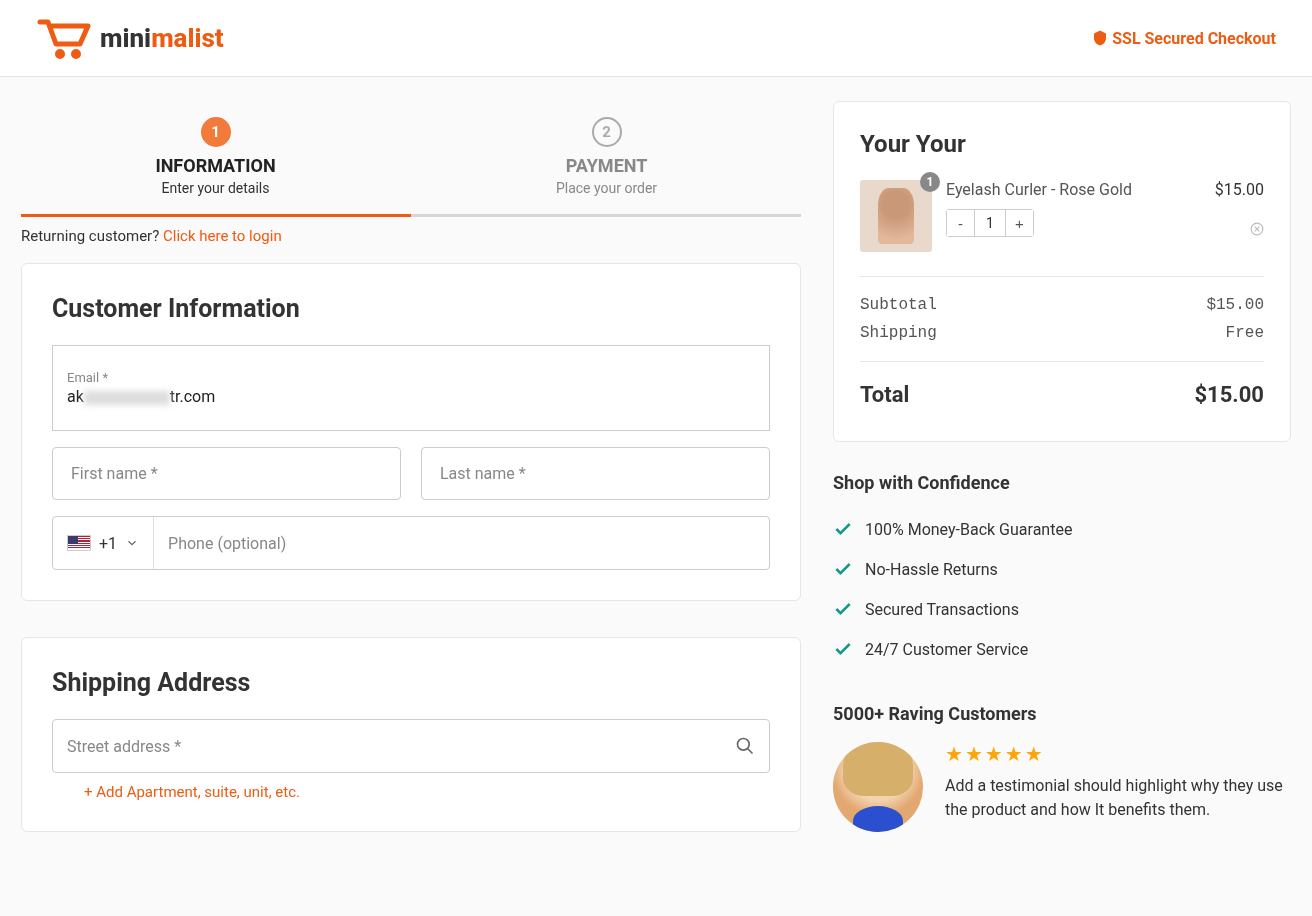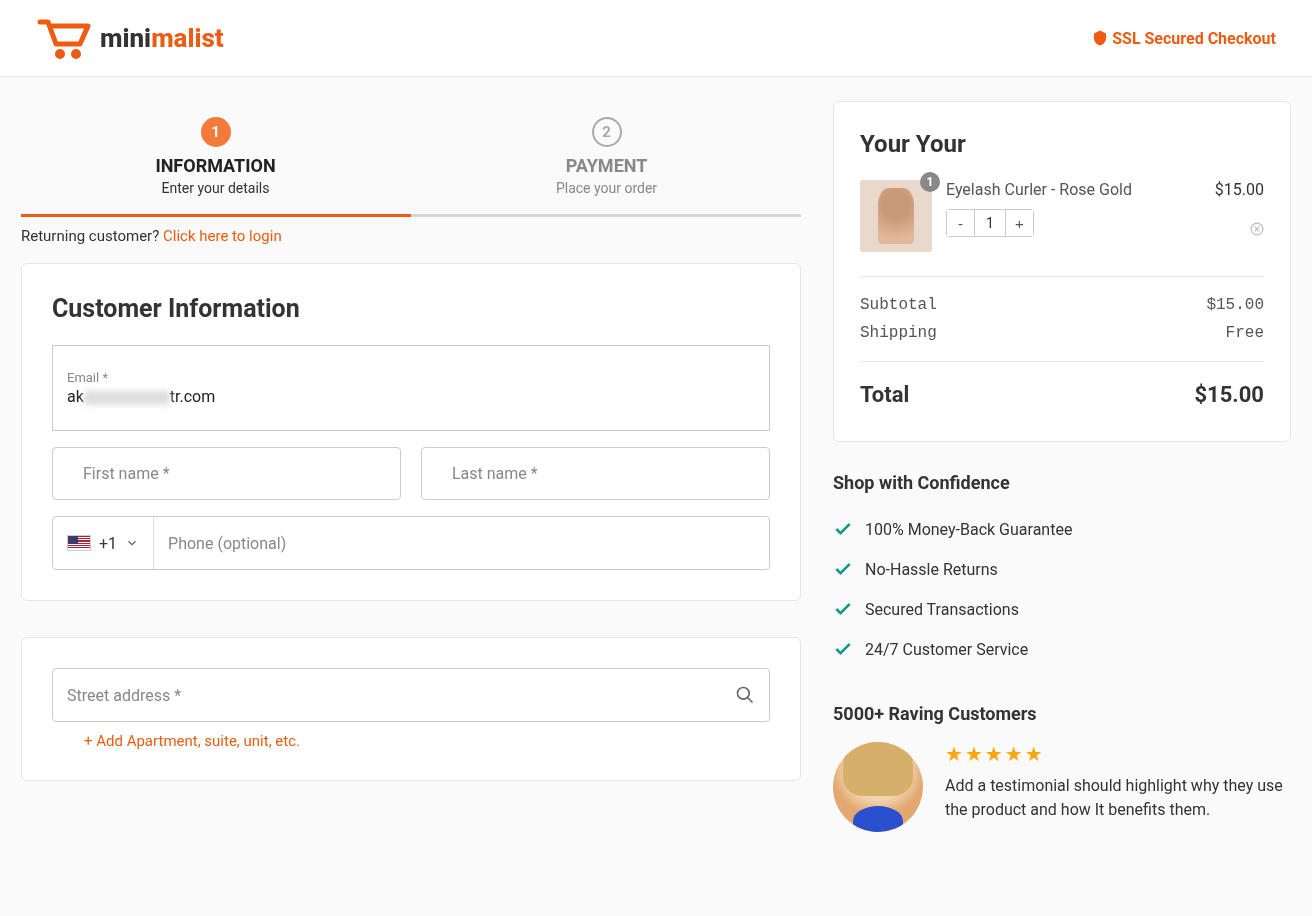--- a/index.html
+++ b/index.html
@@ -32,21 +32,21 @@
 .input-wrap { border: 1px solid #ccc; border-radius: 0; padding: 24px 14px; margin-bottom: 16px; }
 .input-wrap .label { font-size: 13px; color: #888; }
 .input-wrap .val { font-size: 16px; color: #222; margin-top: 2px; }
 .blur { display: inline-block; width: 86px; height: 14px; background: #ddd; filter: blur(3px); vertical-align: middle; }
 .notice { background: #eef0fa; border-radius: 6px; padding: 22px 20px; display: flex; align-items: center; gap: 18px; margin-bottom: 20px; position: relative; }
 .notice-icon { width: 26px; height: 26px; color: #888; flex-shrink: 0; }
 .notice-text { flex: 1; font-size: 16px; color: #333; }
 .login-btn { background: #fff; border: 1px solid #ccc; border-radius: 4px; padding: 10px 18px; font-weight: 700; font-size: 16px; cursor: pointer; }
 .arrow { position: absolute; top: -100px; left: 260px; width: 80px; height: 130px; pointer-events: none; z-index: 10; }
 .row { display: flex; gap: 20px; }
-.placeholder-input { border: 1px solid #ccc; border-radius: 4px; padding: 16px 30px; font-size: 16px; color: #888; flex: 1; }
+.placeholder-input { border: 1px solid #ccc; border-radius: 4px; padding: 16px 18px; font-size: 16px; color: #888; flex: 1; }
 .phone-wrap { border: 1px solid #ccc; border-radius: 4px; display: flex; align-items: center; margin-top: 16px; }
 .phone-pre { padding: 0 14px; display: flex; align-items: center; gap: 8px; border-right: 1px solid #e0e0e0; height: 52px; color: #333; cursor: pointer; }
 .flag { width: 24px; height: 16px; background: linear-gradient(#b22234 0 8%, #fff 8% 16%, #b22234 16% 24%, #fff 24% 32%, #b22234 32% 40%, #fff 40% 48%, #b22234 48% 56%, #fff 56% 64%, #b22234 64% 72%, #fff 72% 80%, #b22234 80% 88%, #fff 88% 100%); position: relative; border: 1px solid #ccc; }
 .flag::before { content:""; position:absolute; top:0; left:0; width:10px; height:8px; background:#3c3b6e; }
 .phone-input { padding: 16px 14px; font-size: 16px; color: #888; }
 .street-wrap { border: 1px solid #ccc; border-radius: 4px; padding: 16px 14px; display: flex; justify-content: space-between; align-items: center; font-size: 16px; color: #888; margin-bottom: 10px; }
 .add-apt { color: #ed5c12; font-size: 15px; cursor: pointer; margin-left: 32px; }
 .right { width: 458px; }
 .cart-card { background: #fff; border: 1px solid #e6e6e6; border-radius: 6px; padding: 28px 26px 34px; margin-bottom: 30px; }
 .cart-card h3 { font-size: 24px; font-weight: 700; margin-bottom: 22px; }
@@ -134,20 +134,21 @@
           <span>+1</span>
           <svg width="14" height="14" viewBox="0 0 24 24" fill="none" stroke="#666" stroke-width="2">
               <path d="M6 9l6 6 6-6"></path>
             </svg>
         </div>
         <div class="phone-input">Phone (optional)</div>
       </div>
     </div>
 
     <div class="card">
+      <h2>Shipping Address</h2>
       <div class="street-wrap">
         <span>Street address *</span>
         <svg width="20" height="20" viewBox="0 0 24 24" fill="none" stroke="#666" stroke-width="2">
             <circle cx="10" cy="10" r="7"></circle>
             <path d="M21 21l-6-6"></path>
           </svg>
       </div>
       <div class="add-apt">+ <span>Add Apartment, suite, unit, etc.</span></div>
     </div>
   </div>

